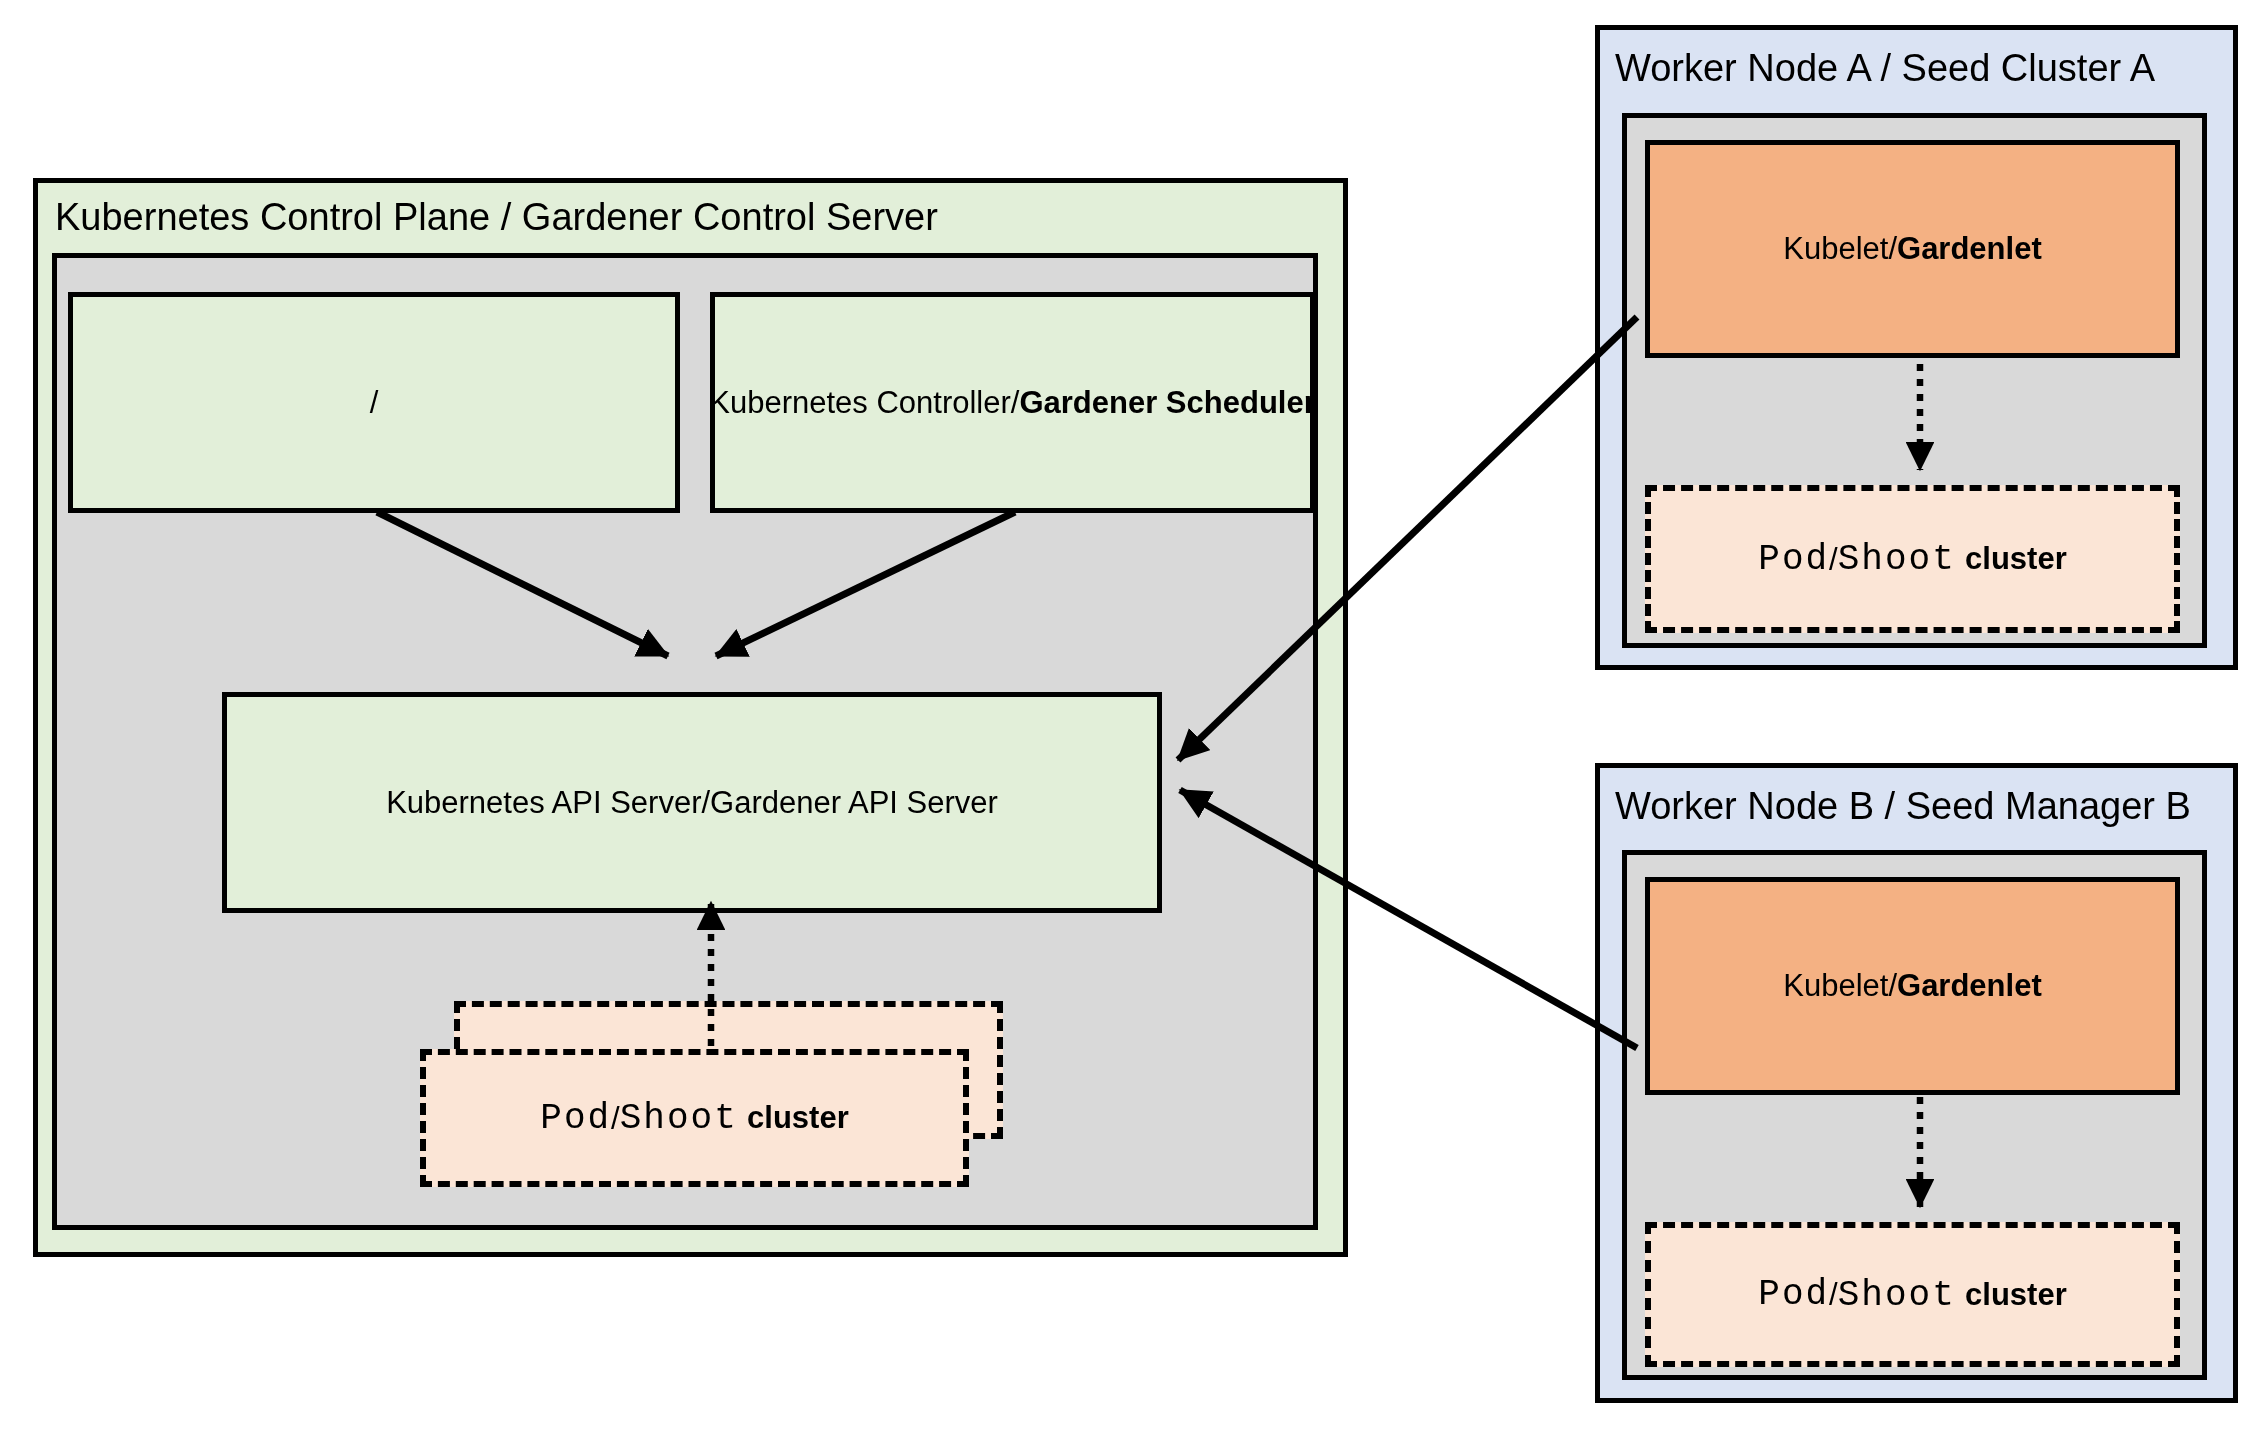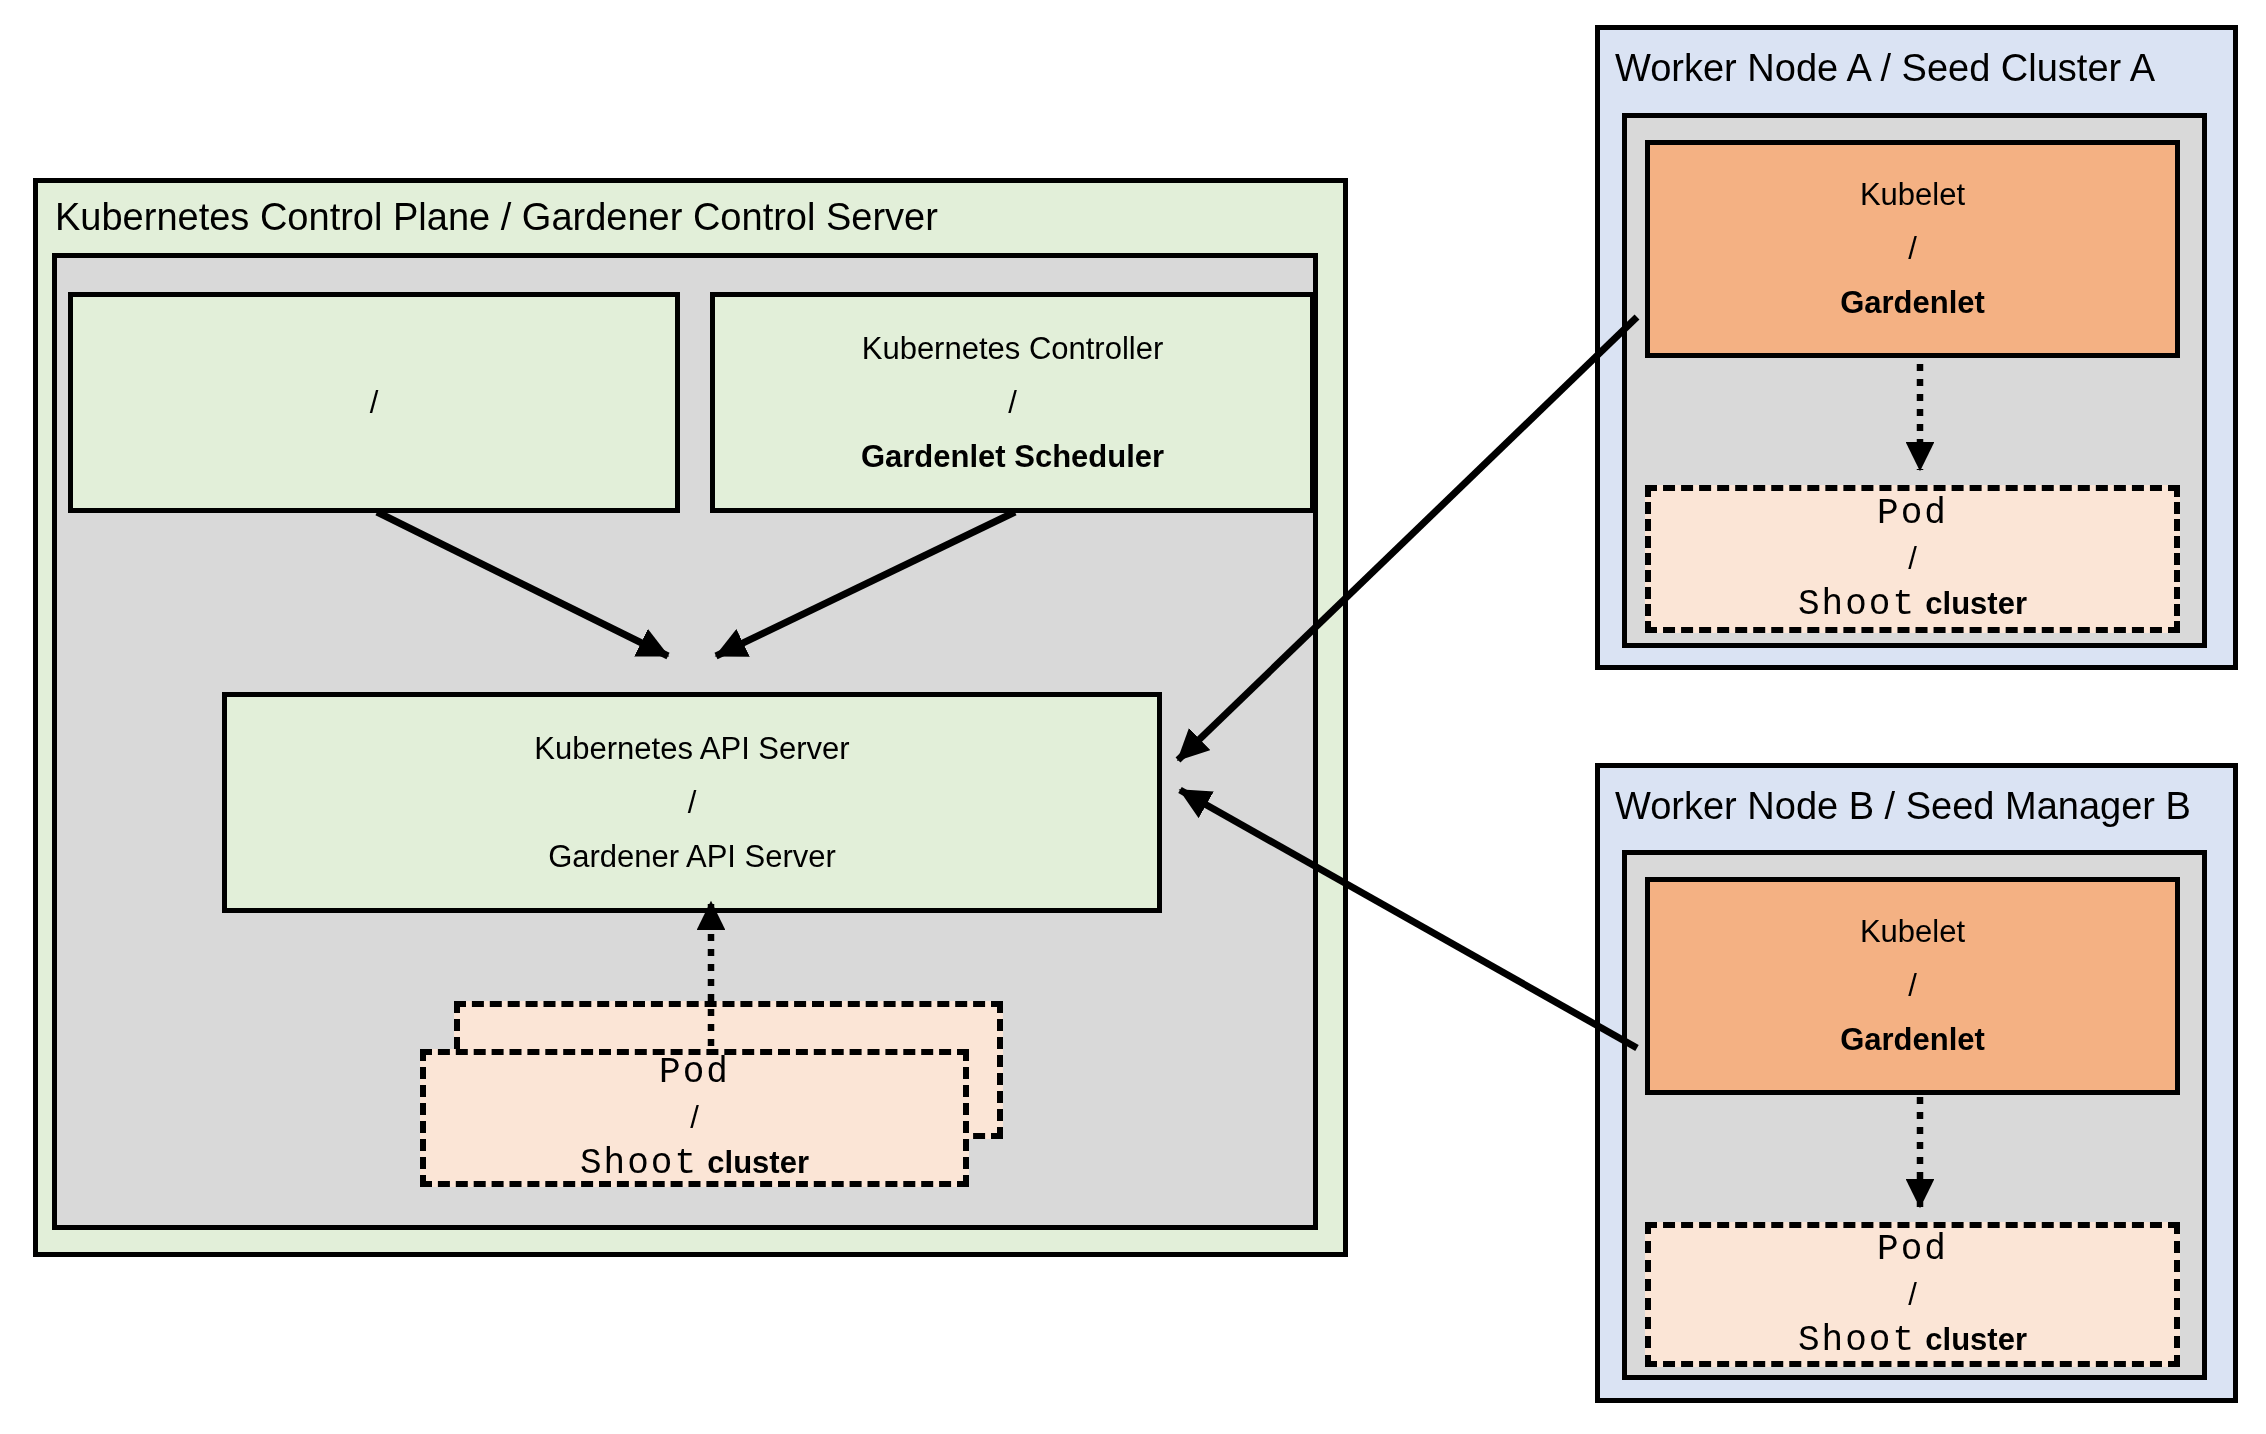--- a/index.html
+++ b/index.html
@@ -13,21 +13,21 @@
   }
   .box{position:absolute;box-sizing:border-box;border:5px solid #000;}
   .fill-green{background:var(--green-fill,#e2efd9);}
   .fill-gray{background:var(--gray-fill,#d9d9d9);}
   .fill-orange{background:var(--orange-fill,#f4b183);}
   .fill-peach{background:var(--peach-fill,#fbe5d6);}
   .fill-blue{background:var(--blue-fill,#dae3f3);}
   .dashed{border:6px dashed #000;}
   .label-stack{
     position:absolute;inset:0;
-    display:flex;flex-direction:column;
+    display:flex;flex-direction:row;
     align-items:center;justify-content:center;
     text-align:center;
   }
   .node-line{font-size:31px;line-height:54px;white-space:nowrap;}
   .pod-line{font-size:31px;line-height:45px;white-space:nowrap;}
   .mono{font-family:"Liberation Mono", monospace;font-size:36px;letter-spacing:2px;text-align:center;}
   .bold{font-weight:bold;}
   .pod-text-gap{margin-left:0.30em;}
   .big-title{
     position:absolute;
@@ -49,21 +49,21 @@
   <div class="box fill-green" style="left:68px;top:292px;width:612px;height:221px;">
     <div class="label-stack">
       <div class="node-line">/</div>
     </div>
   </div>
 
   <div class="box fill-green" style="left:710px;top:292px;width:605px;height:221px;">
     <div class="label-stack">
       <div class="node-line">Kubernetes Controller</div>
       <div class="node-line">/</div>
-      <div class="node-line bold">Gardenlet Scheduler</div>
+      <div class="node-line bold">Gardener Scheduler</div>
     </div>
   </div>
 
   <div class="box fill-green" style="left:222px;top:692px;width:940px;height:221px;">
     <div class="label-stack">
       <div class="node-line">Kubernetes API Server</div>
       <div class="node-line">/</div>
       <div class="node-line">Gardener API Server</div>
     </div>
   </div>

